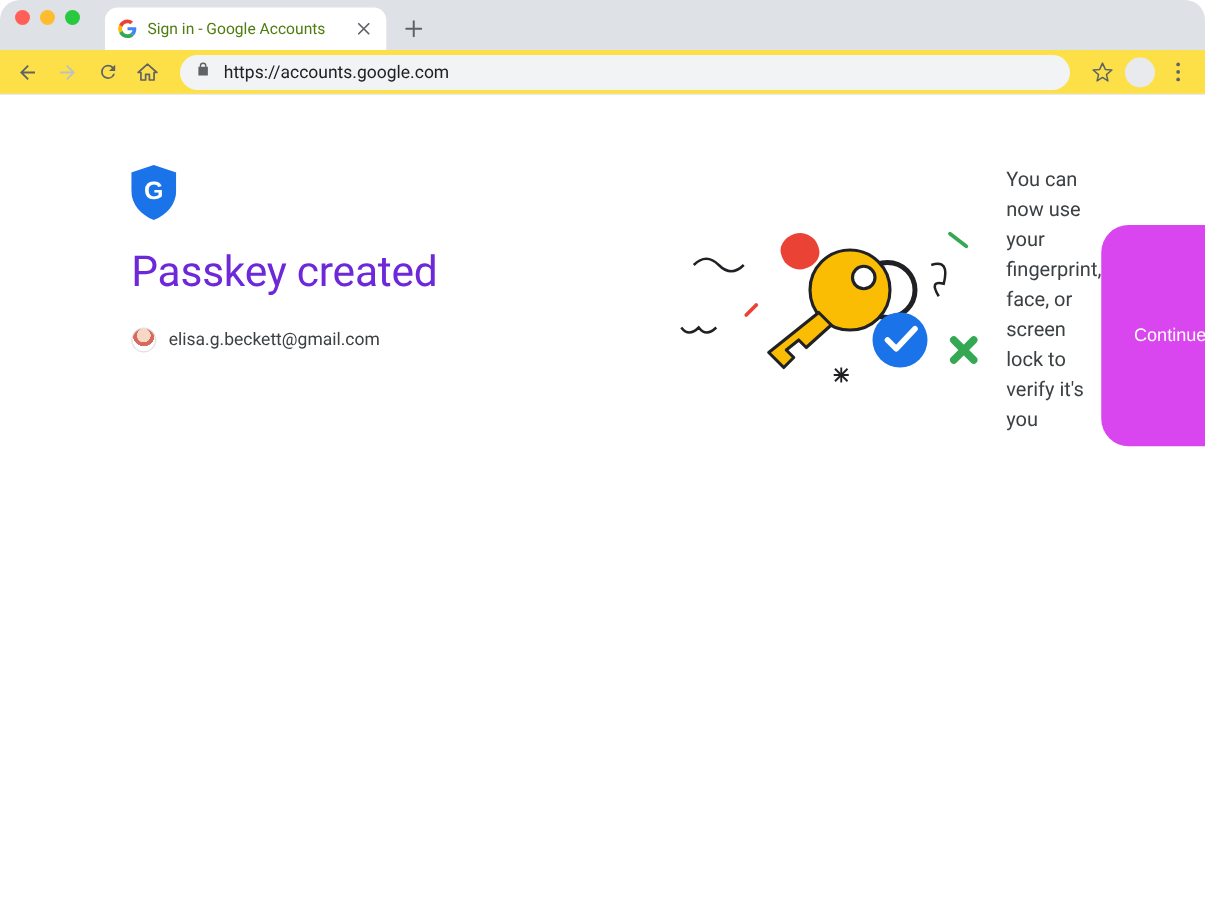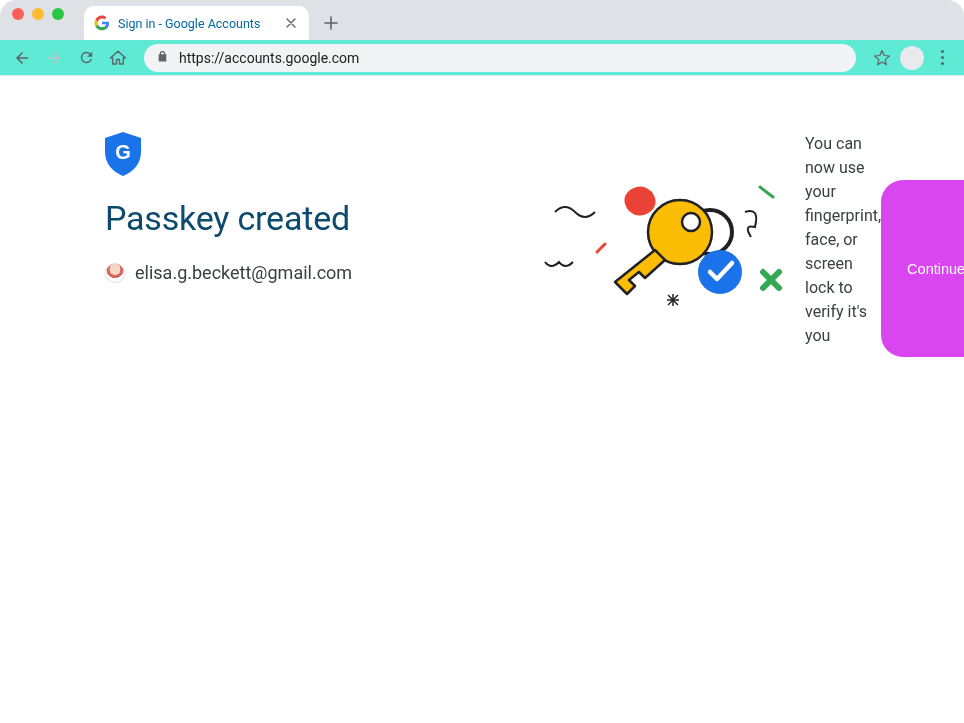--- a/index.html
+++ b/index.html
@@ -43,37 +43,37 @@
       align-items: center;
       padding: 0 10px;
       gap: 8px;
       position: relative;
     }
     .tab .favicon {
       width: 16px; height: 16px;
       display: flex; align-items: center; justify-content: center;
     }
     .tab-title {
-      font-size: 12.5px; color: #0369a1; flex: 1; white-space: nowrap; overflow: hidden; text-overflow: ellipsis;
+      font-size: 12.5px; color: #4d7c0f; flex: 1; white-space: nowrap; overflow: hidden; text-overflow: ellipsis;
     }
     .tab .close-x {
       color: #5f6368; font-size: 13px; line-height: 1;
       width: 16px; height: 16px; display:flex; align-items:center; justify-content:center;
       border-radius:50%;
     }
     .new-tab-btn {
       width: 28px; height: 28px;
       display:flex; align-items:center; justify-content:center;
       color:#5f6368; font-size:18px; margin-left:8px; margin-bottom:3px;
       border-radius:50%;
     }
 
     .toolbar {
       height: 36px;
-      background: #5eead4;
+      background: #fde047;
       border-bottom: 1px solid #e8eaed;
       display: flex;
       align-items: center;
       padding: 0 8px;
       gap: 4px;
     }
     .icon-btn {
       width: 28px; height: 28px;
       display:flex; align-items:center; justify-content:center;
       color:#5f6368; border-radius:50%;
@@ -99,32 +99,32 @@
       display:flex;
       gap: 40px;
     }
     .col-left { flex: 0 0 360px; }
     .col-right { flex: 1; display:flex; flex-direction:row; }
 
     .shield-badge {
       width: 36px; height: 44px; margin-bottom: 22px;
     }
     .heading {
-      font-size: 34px; font-weight: 400; color:#0c4a6e; letter-spacing: -0.2px;
+      font-size: 34px; font-weight: 400; color:#6d28d9; letter-spacing: -0.2px;
       margin-bottom: 24px;
     }
     .account-chip {
       display:flex; align-items:center; gap:10px;
     }
     .chip-avatar {
       width:20px; height:20px; border-radius:50%; overflow:hidden;
       background: radial-gradient(circle at 50% 30%, #f8d7c4 0 35%, #d66a5e 36% 55%, #fff 56% 100%);
       border:1px solid #e0e0e0;
     }
-    .chip-email { font-size:18px; color:#3c4043; }
+    .chip-email { font-size:14px; color:#3c4043; }
 
     .illus-box { height: 150px; display:flex; align-items:center; justify-content:center; margin-top:40px; margin-bottom:35px;}
     .body-text {
       font-size:16px; color:#3c4043; line-height:1.5;
       max-width: 380px;
     }
     .btn-row { display:flex; justify-content:flex-end; margin-top: 48px; }
     .primary-btn {
       background:#d946ef; color:#fff; border:none;
       font-size:14.5px; font-weight:500;

